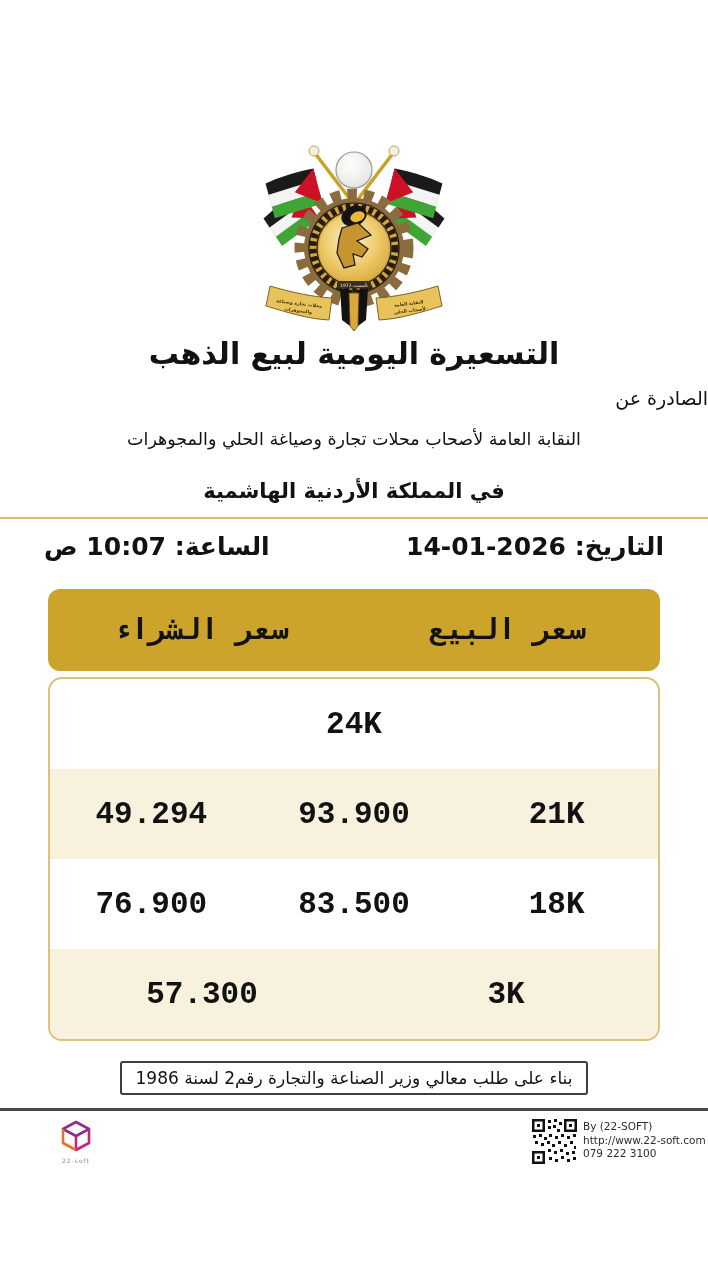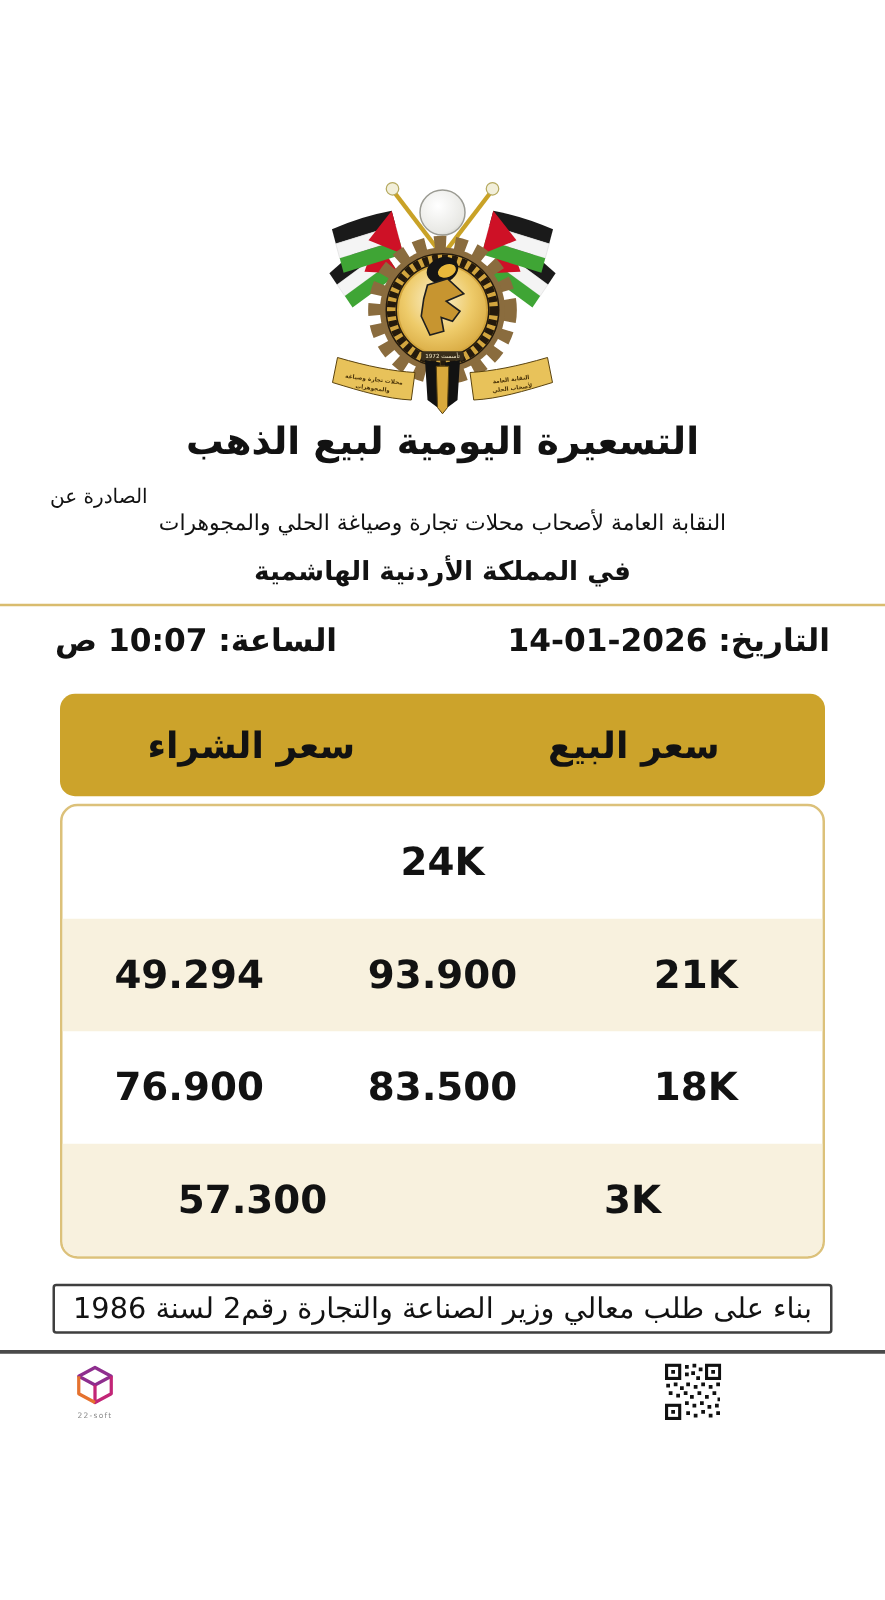--- a/index.html
+++ b/index.html
@@ -2,38 +2,38 @@
 <html lang="ar"><head>
 <meta charset="utf-8">
 <style>
   html,body{margin:0;padding:0;}
   body{
     width:708px;height:1280px;background:#ffffff;color:#121212;
     font-family:"DejaVu Sans", sans-serif;overflow:hidden;position:relative;
   }
   .emblem-wrap{text-align:center;padding-top:140px;}
   .page-title{font-size:30px;font-weight:700;text-align:center;margin-top:0;direction:rtl;}
-  .issued-by{font-size:16px;text-align:left;margin-top:16px;direction:rtl;padding-left:40px;}
-  .syndicate-line{font-size:17.5px;text-align:center;margin-top:3px;direction:rtl;white-space:nowrap;}
-  .kingdom-line{font-size:21px;font-weight:600;text-align:center;margin-top:16px;direction:rtl;}
+  .issued-by{font-size:19px;text-align:right;margin-top:16px;direction:rtl;padding-left:40px;}
+  .syndicate-line{font-size:17.5px;text-align:center;margin-top:20px;direction:rtl;white-space:nowrap;}
+  .kingdom-line{font-size:21px;font-weight:600;text-align:center;margin-top:30px;direction:rtl;}
   .gold-divider{height:2px;background:#D9BC6E;margin-top:14px;}
   .dt-row{display:flex;justify-content:space-between;direction:rtl;padding:0 44px;margin-top:13px;
     font-size:25px;font-weight:800;}
   .dt-item{white-space:nowrap;}
   .num{direction:ltr;unicode-bidi:embed;}
   .price-head{width:612px;height:82px;margin:28px auto 0;background:#CCA32B;border-radius:12px;
     display:flex;direction:rtl;align-items:center;font-size:29px;font-weight:800;box-sizing:border-box;}
-  .cell{flex:1;text-align:center;}
+  .cell{flex:1;text-align:center;font-family:Liberation Mono, monospace;}
   .price-body{width:608px;margin:6px auto 0;border:2px solid #DCC17A;border-radius:14px;
     overflow:hidden;background:#fff;box-sizing:content-box;}
   .price-row{height:90px;display:flex;direction:rtl;align-items:center;font-size:31px;font-weight:800;}
   .price-row.alt{background:#F8F1DE;}
   .note-wrap{text-align:center;margin-top:20px;}
   .note-box{display:inline-block;border:2px solid #3f3f3f;border-radius:3px;padding:5px 14px;
-    font-size:23px;direction:rtl;}
+    font-size:17px;direction:rtl;}
   .footer-line{height:3px;background:#4a4a4a;margin-top:13px;}
   .footer{position:relative;height:100px;}
   .cube-logo{position:absolute;left:56px;top:8px;text-align:center;width:40px;}
   .cube-caption{font-size:6px;color:#8a8a8a;margin-top:0;letter-spacing:1px;}
   .qr-block{position:absolute;left:531px;top:7px;}
   .qr-text{position:absolute;left:583px;top:9px;font-size:10.5px;line-height:13.5px;color:#2b2b2b;}
 </style>
 </head>
 <body>
 
@@ -218,13 +218,18 @@
           <rect x="41" y="33" width="3" height="3"></rect>
         <rect x="18" y="39" width="3" height="3"></rect>
           <rect x="24" y="41" width="3" height="3"></rect>
           <rect x="30" y="38" width="3" height="3"></rect>
         <rect x="36" y="41" width="3" height="3"></rect>
           <rect x="42" y="39" width="3" height="3"></rect>
       </g>
     </svg>
   </div>
 
+  <div class="qr-text">
+    <div>By (22-SOFT)</div>
+    <div>http://www.22-soft.com</div>
+    <div>079 222 3100</div>
+  </div>
 </div>
 
 </body></html>

